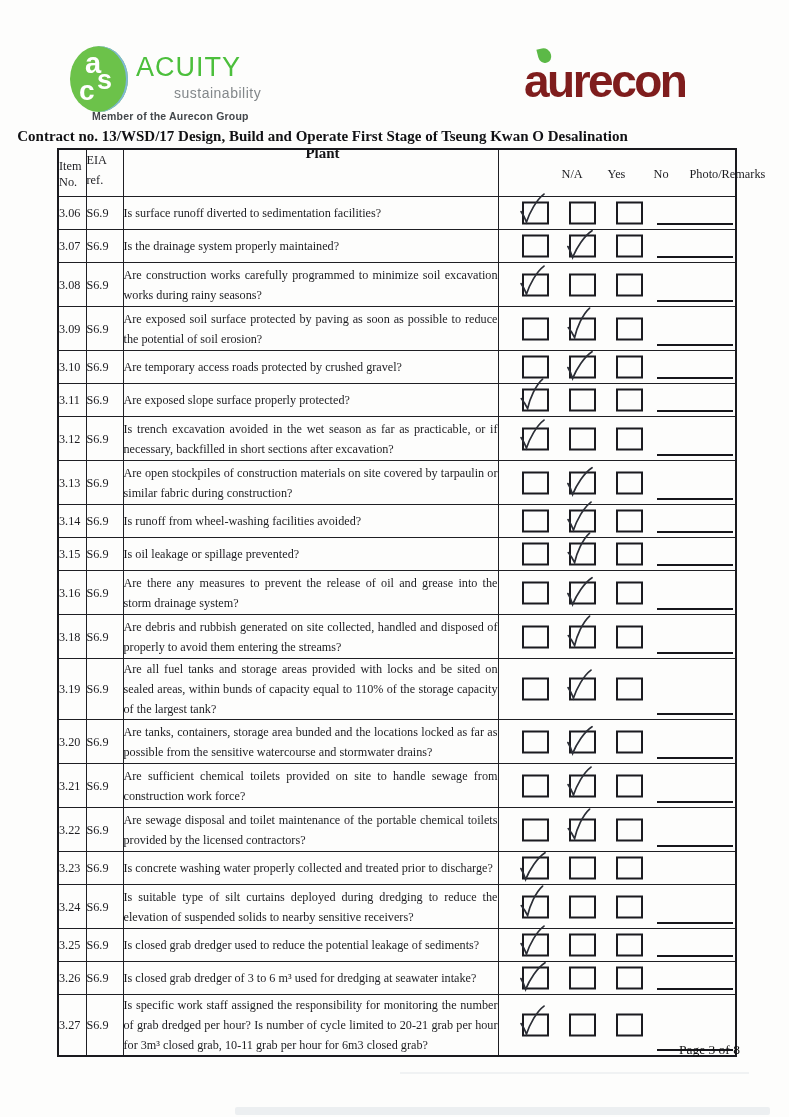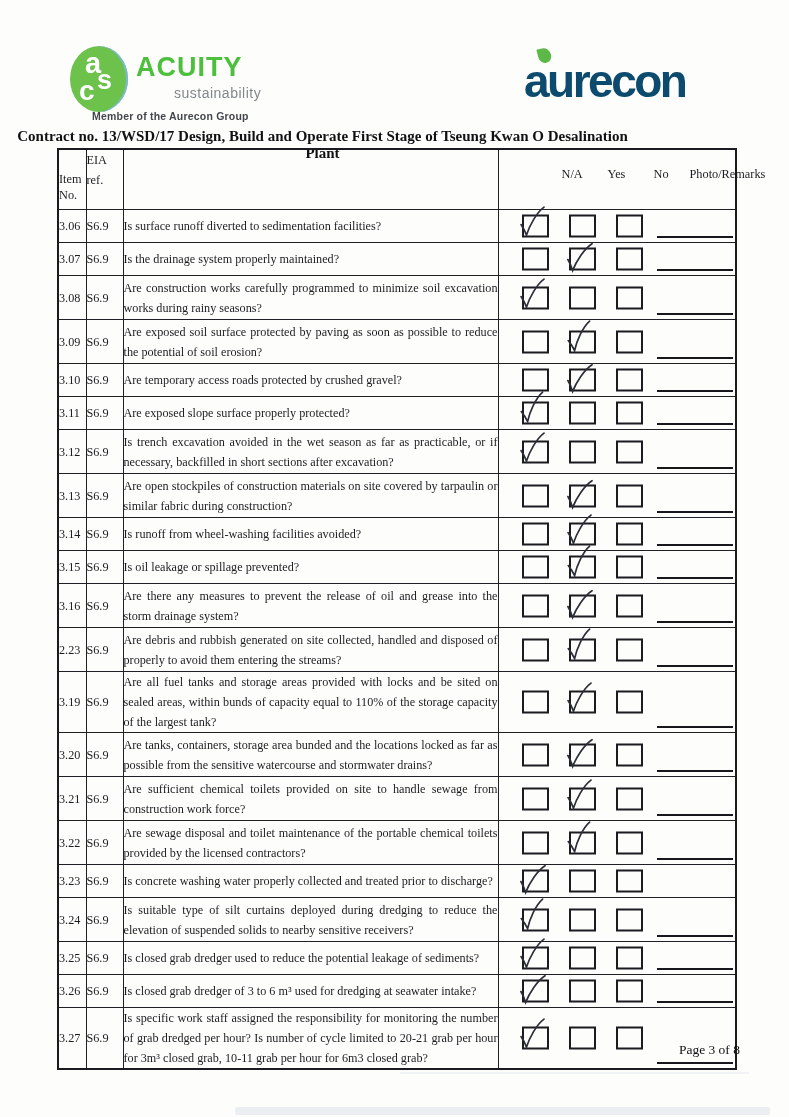--- a/index.html
+++ b/index.html
@@ -18,34 +18,34 @@
   }
   .acuity-oval span {
     position:absolute; color:#ffffff; font-family:"Liberation Sans", sans-serif;
     font-weight:bold; line-height:1;
   }
   .acuity-oval .m-a { left:15px; top:3px;  font-size:29px; }
   .acuity-oval .m-s { left:27px; top:21px; font-size:27px; }
   .acuity-oval .m-c { left:9px;  top:31px; font-size:28px; }
   .acuity-name {
     position:absolute; left:74px; top:8px; font-family:"Liberation Sans", sans-serif;
-    font-weight:bold; font-size:27px; letter-spacing:1px; color:#4cbf3c;
+    font-weight:normal; font-size:27px; letter-spacing:1px; color:#4cbf3c;
   }
   .acuity-tagline {
     position:absolute; left:100px; top:41px; font-family:"Liberation Sans", sans-serif;
     font-size:14px; color:#82878a; letter-spacing:0.5px;margin-left:12px;
   }
   .acuity-member {
     position:absolute; left:30px; top:66px; font-family:"Liberation Sans", sans-serif;
     font-size:10.5px; font-weight:bold; color:#43474b; letter-spacing:0.2px;
   }
   .logo-aurecon { position:absolute; left:524px; top:48px; width:220px; height:66px; }
   .aurecon-word {
     position:absolute; left:0; top:10px; font-family:"Liberation Sans", sans-serif;
-    font-weight:bold; font-size:46px; letter-spacing:-2.5px; color:#0c4a6e; line-height:1;
+    font-weight:bold; font-size:46px; letter-spacing:-2.5px; color:#7f1d1d; line-height:1;
   }
   .aurecon-leaf {
     position:absolute; left:14px; top:0px; width:13px; height:15px;
     background:#5cb947; border-radius:0 70% 55% 60%; transform:rotate(-14deg);
   }
 
   .doc-title {
     position:absolute; left:0; top:128px; width:645px; text-align:center;
     font-weight:bold; font-size:15px; color:#111114;
   }
@@ -65,21 +65,21 @@
   }
   table.checklist { border:2.4px solid #1a1a1f; }
   td.c-item { vertical-align:top; padding:2px 1px 0 2px; font-size:12px; }
   td.c-ref  { vertical-align:top; padding:2px 1px 0 3px; font-size:12px; }
   td.c-q    { padding:2px 10px 2px 7px;margin-left:8px; }
   td.c-q .q-text { text-align:justify; }
   td.c-ans  { position:relative; }
 
   
   tr.head td { vertical-align:top; height:38px; font-size:12.3px; }
-  .head .h-item { line-height:16px; padding-top:21px;margin-left:20px; }
+  .head .h-item { line-height:16px; padding-top:8px;margin-left:20px; }
   .head-ans { position:relative; height:38px; }
   .head-ans span { position:absolute; top:14px;margin-left:39px; }
   .h-na  { left:24px; }
   .h-yes { left:70px; }
   .h-no  { left:116px; }
   .h-rem { left:152px; }
 
   
   td.lines-1 { height:32px; }
   td.lines-2 { height:43px; }
@@ -330,21 +330,21 @@
         <span class="box box-na"></span>
         <span class="box box-yes"></span>
         <span class="box box-no"></span>
         <svg class="check pos-yes" viewBox="0 0 30 34">
           <path d="M4 19 C6.5 22.5 8.5 27 9.5 29.5 C12.5 20 19.5 7 27 1.5" fill="none" stroke="#2b2e36" stroke-width="1.7" stroke-linecap="round"></path>
         </svg>
         <span class="remark-line"></span>
       </td>
     </tr>
         <tr>
-      <td class="c-item">2.23</td>
+      <td class="c-item">3.18</td>
       <td class="c-ref">S6.9</td>
       <td class="c-q lines-2">
         <div class="q-text">Are debris and rubbish generated on site collected, handled and disposed of properly to avoid them entering the streams?</div>
       </td>
       <td class="c-ans">
         <span class="box box-na"></span>
         <span class="box box-yes"></span>
         <span class="box box-no"></span>
         <svg class="check pos-yes" viewBox="0 0 30 34">
           <path d="M4 19 C6.5 22.5 8.5 27 9.5 29.5 C12.5 20 19.5 7 27 1.5" fill="none" stroke="#2b2e36" stroke-width="1.7" stroke-linecap="round"></path>

